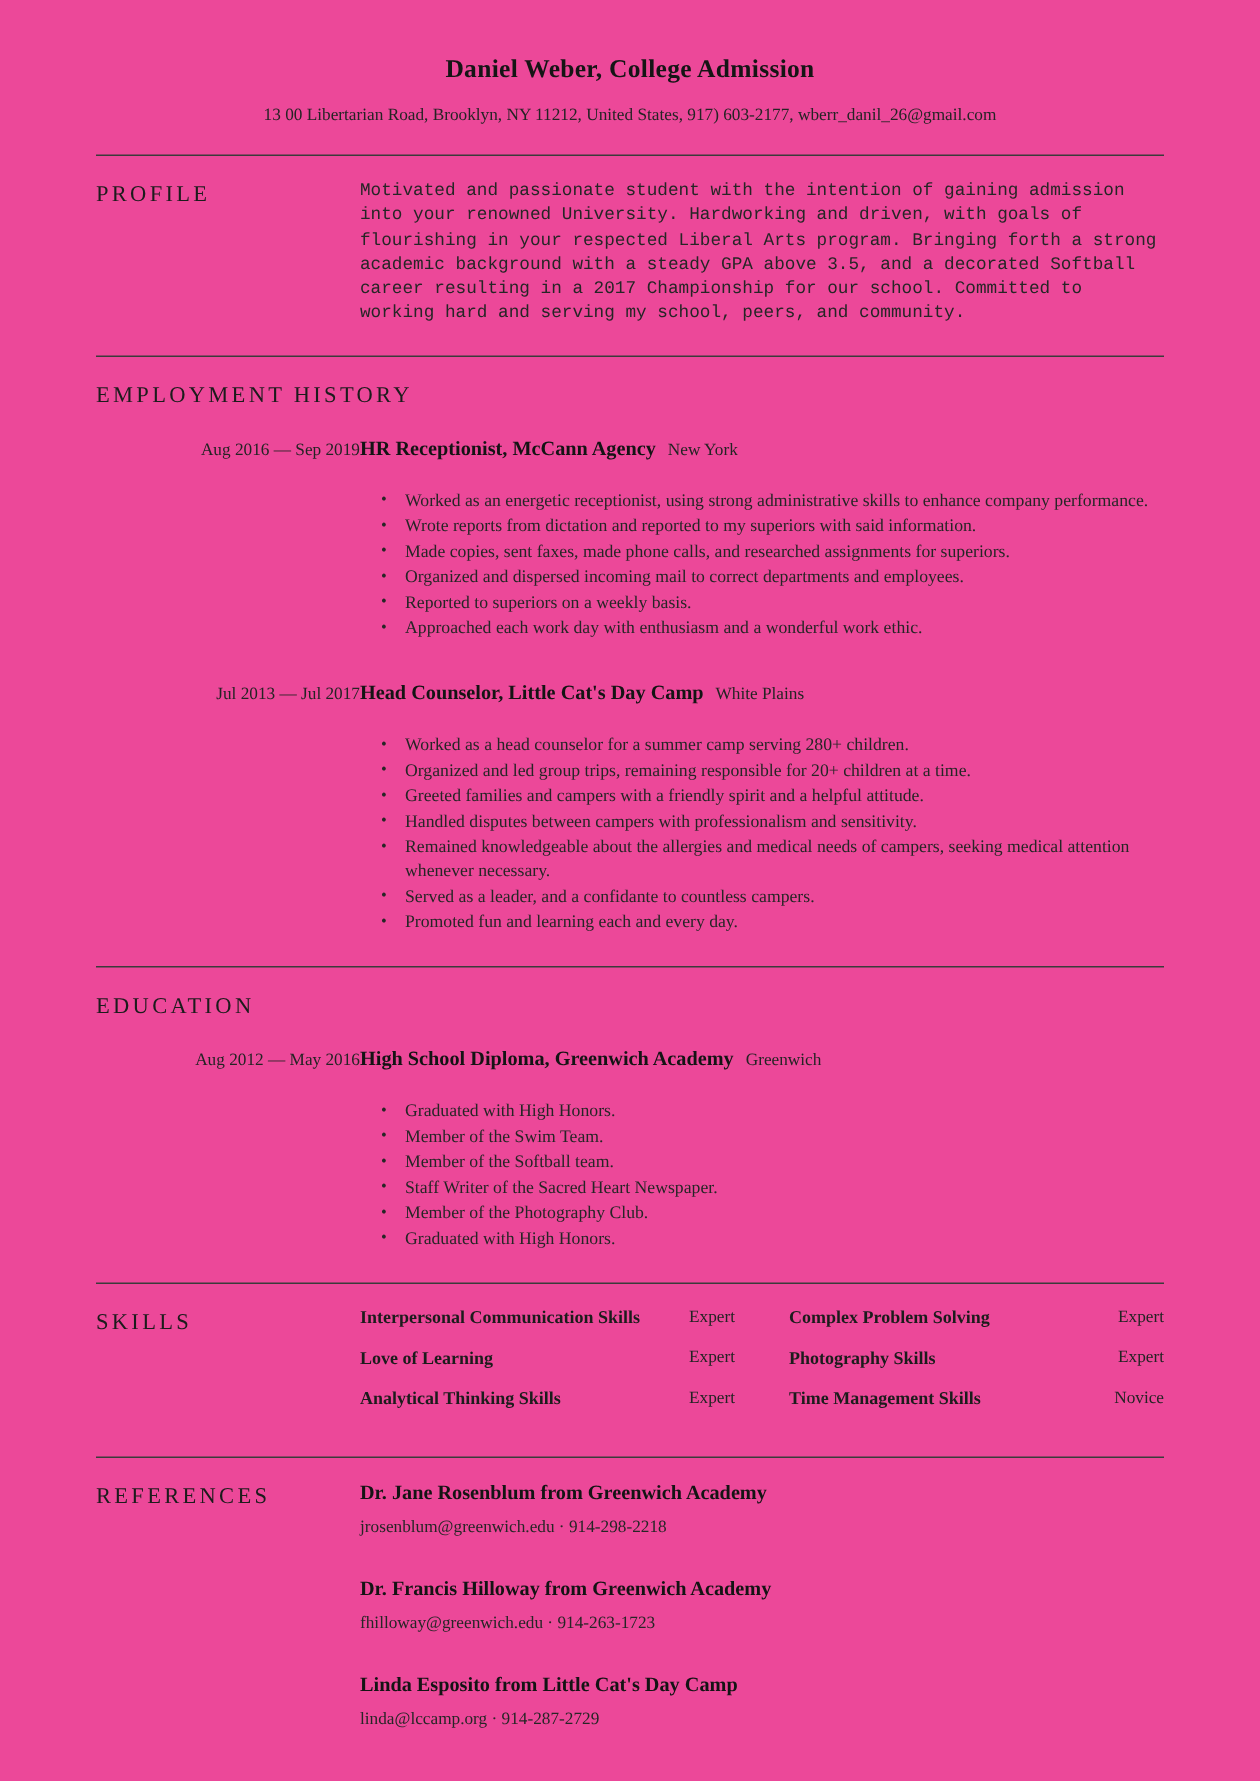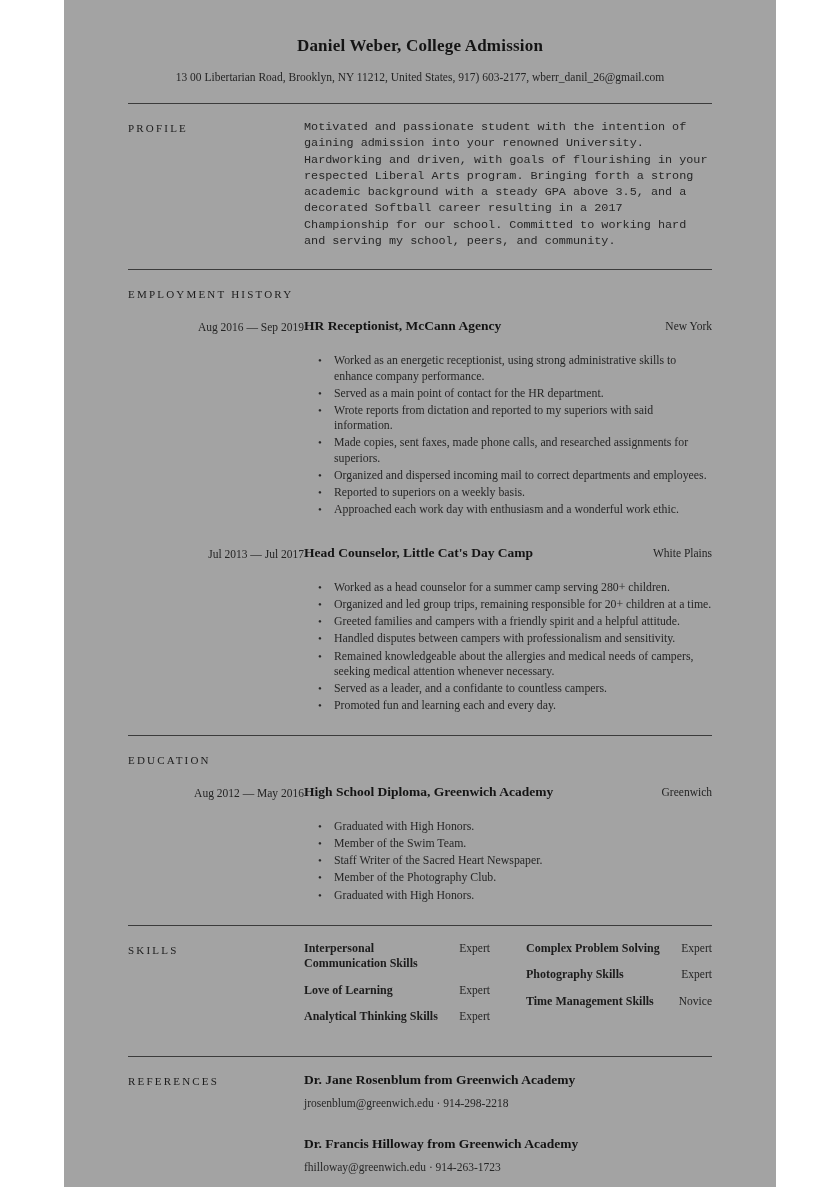--- a/index.html
+++ b/index.html
@@ -2,24 +2,24 @@
 <html><head>
 <meta charset="utf-8">
 <style>
   * { box-sizing: border-box; margin: 0; padding: 0; }
   html, body { background: #ffffff; }
   body {
     font-family: "Liberation Serif", "DejaVu Serif", serif;
     color: #1e1e1e;
   }
   .page {
-    width: 712px;
+    width: 840px;
     height: 1187px;
     margin: 0 auto;
-    background: #a3a3a3;
+    background: #ec4899;
     padding: 36px 64px 40px 64px;
     overflow: hidden;
   }
   
   .header { text-align: center; margin-bottom: 20px; }
   .name {
     font-size: 17px;
     font-weight: bold;
     letter-spacing: 0.2px;
     margin-bottom: 15px;
@@ -33,21 +33,21 @@
     margin: 0;
   }
   
   .section { padding: 15px 0 20px 0; }
   .section.two-col {
     display: grid;
     grid-template-columns: 176px 1fr;
     align-items: start;
   }
   .section-label {
-    font-size: 11px;
+    font-size: 15px;
     letter-spacing: 2.2px;
     color: #1c1c1c;
     padding-top: 3px;
   }
   .profile-text {
     font-size: 11.8px;
     line-height: 1.38;
     color: #262626;
     font-family: Liberation Mono, monospace;
   }
@@ -60,23 +60,23 @@
   }
   .entry + .entry { margin-top: 26px; }
   .entry-dates {
     font-size: 11.5px;
     color: #242424;
     padding-top: 3px;
     text-align: right;
   }
   .entry-head {
     display: flex;
-    justify-content: space-between;
+    justify-content: flex-start;
     align-items: baseline;
-    gap: 22px;
+    gap: 8px;
   }
   .entry-title {
     font-size: 13.5px;
     font-weight: bold;
     color: #141414;
   }
   .entry-location {
     font-size: 11.5px;
     color: #242424;
     white-space: nowrap;
@@ -147,21 +147,20 @@
 
     <div class="entry">
       <div class="entry-dates">Aug 2016 — Sep 2019</div>
       <div class="entry-body">
         <div class="entry-head">
           <h3 class="entry-title">HR Receptionist, McCann Agency</h3>
           <span class="entry-location">New York</span>
         </div>
         <ul class="bullets">
           <li>Worked as an energetic receptionist, using strong administrative skills to enhance company performance.</li>
-          <li>Served as a main point of contact for the HR department.</li>
           <li>Wrote reports from dictation and reported to my superiors with said information.</li>
           <li>Made copies, sent faxes, made phone calls, and researched assignments for superiors.</li>
           <li>Organized and dispersed incoming mail to correct departments and employees.</li>
           <li>Reported to superiors on a weekly basis.</li>
           <li>Approached each work day with enthusiasm and a wonderful work ethic.</li>
         </ul>
       </div>
     </div>
 
     <div class="entry">
@@ -192,20 +191,21 @@
     <div class="entry">
       <div class="entry-dates">Aug 2012 — May 2016</div>
       <div class="entry-body">
         <div class="entry-head">
           <h3 class="entry-title">High School Diploma, Greenwich Academy</h3>
           <span class="entry-location">Greenwich</span>
         </div>
         <ul class="bullets">
           <li>Graduated with High Honors.</li>
           <li>Member of the Swim Team.</li>
+          <li>Member of the Softball team.</li>
           <li>Staff Writer of the Sacred Heart Newspaper.</li>
           <li>Member of the Photography Club.</li>
           <li>Graduated with High Honors.</li>
         </ul>
       </div>
     </div>
   </section>
 
   <hr class="divider">
 

